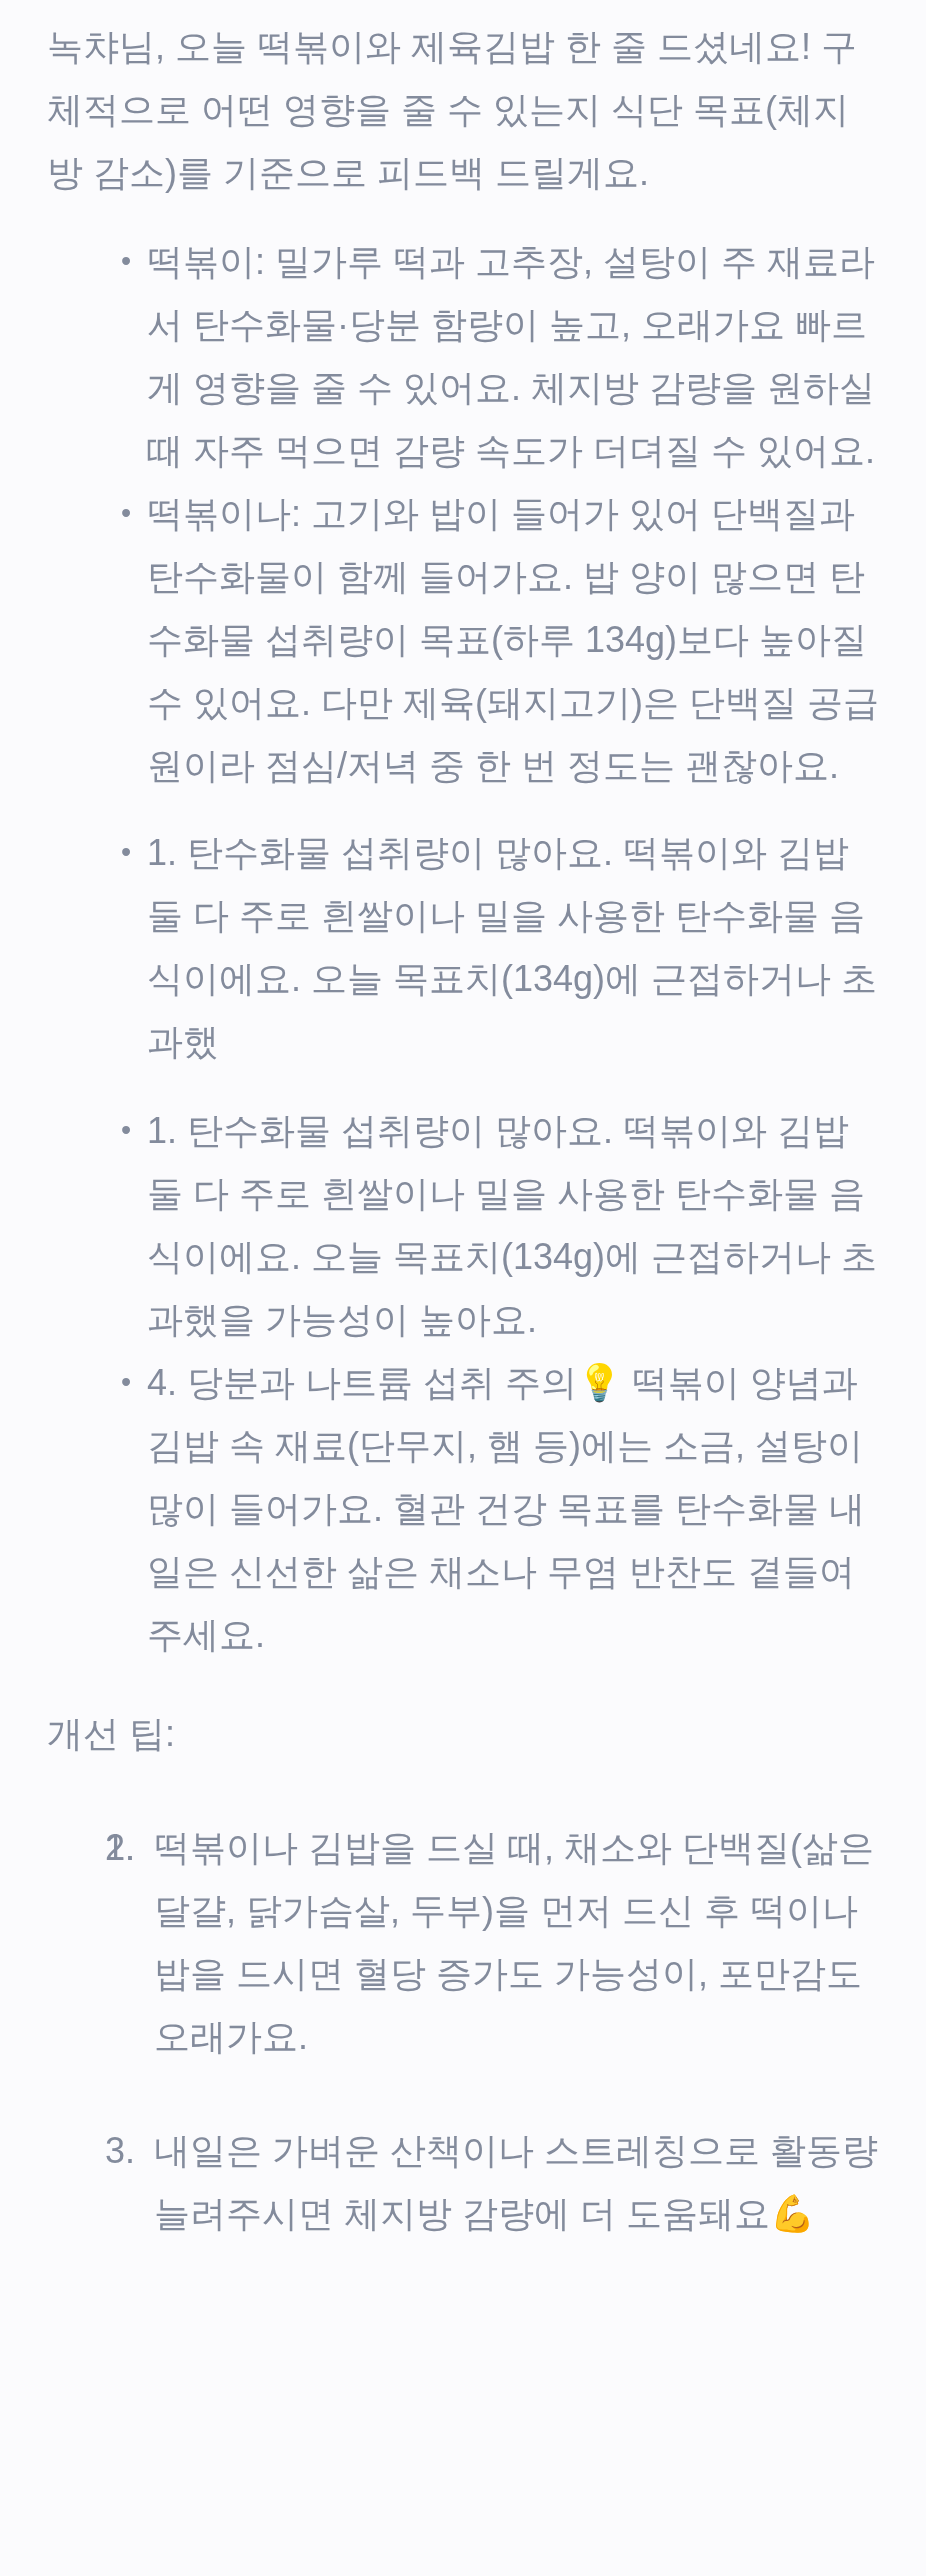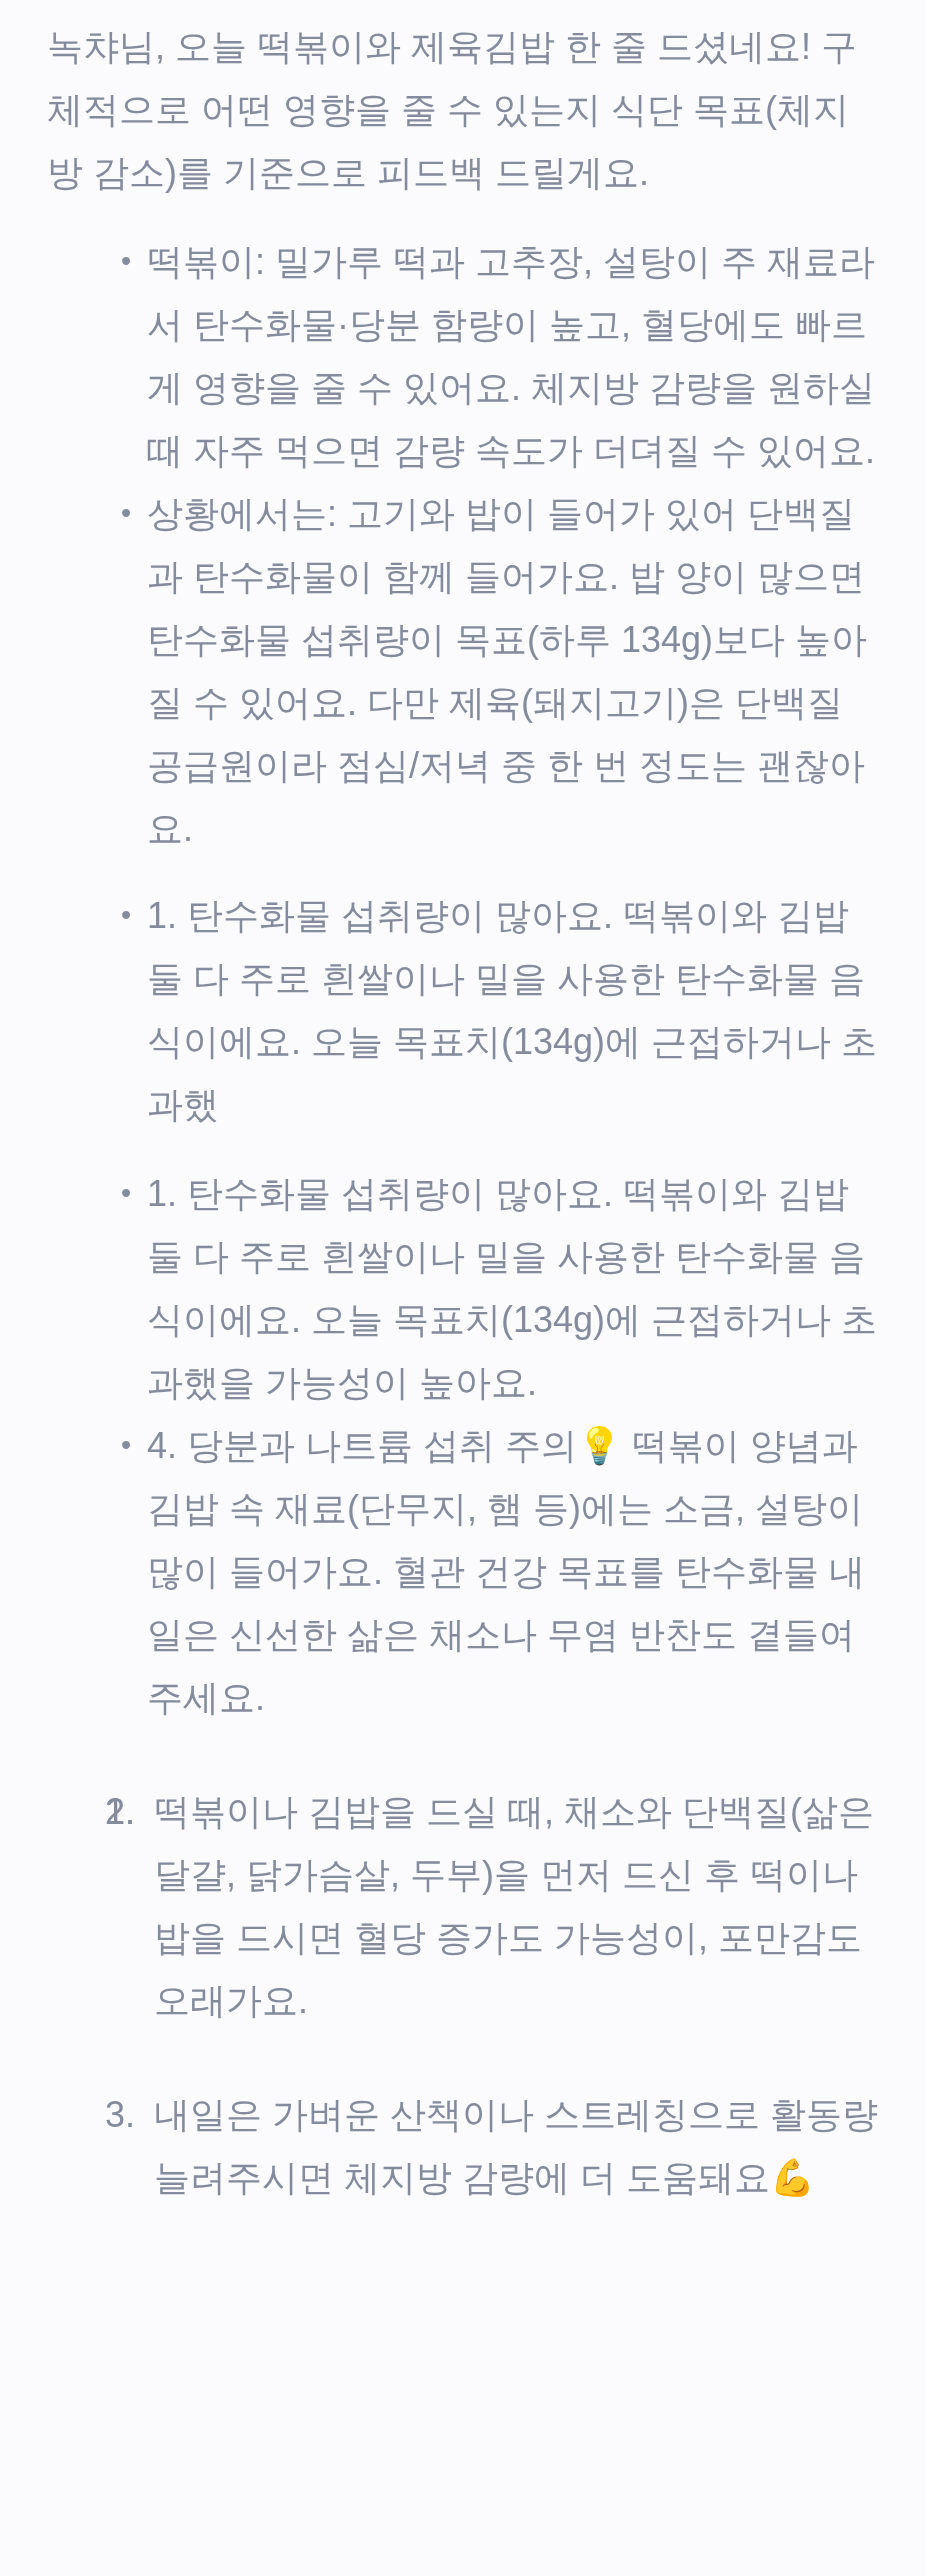--- a/index.html
+++ b/index.html
@@ -61,44 +61,45 @@
 </head>
 <body>
 
 <div class="page">
 
   <p class="intro">녹챠님, 오늘 떡볶이와 제육김밥 한 줄 드셨네요! 구체적으로 어떤 영향을 줄 수 있는지 식단 목표(체지방 감소)를 기준으로 피드백 드릴게요.</p>
 
   <ul class="blist food-list">
     <li>
       <span class="marker">•</span>
-      <strong>떡볶이:</strong><span> 밀가루 떡과 고추장, 설탕이 주 재료라서 탄수화물·당분 함량이 높고, 혈당에도 빠르게 영향을 줄 수 있어요. 체지방 감량을 원하실 때 자주 먹으면 감량 속도가 더뎌질 수 있어요.</span>
+      <strong>떡볶이:</strong><span> 밀가루 떡과 고추장, 설탕이 주 재료라서 탄수화물·당분 함량이 높고, 오래가요 빠르게 영향을 줄 수 있어요. 체지방 감량을 원하실 때 자주 먹으면 감량 속도가 더뎌질 수 있어요.</span>
     </li>
     <li>
       <span class="marker">•</span>
-      <strong>상황에서는:</strong><span> 고기와 밥이 들어가 있어 단백질과 탄수화물이 함께 들어가요. 밥 양이 많으면 탄수화물 섭취량이 목표(하루 134g)보다 높아질 수 있어요. 다만 제육(돼지고기)은 단백질 공급원이라 점심/저녁 중 한 번 정도는 괜찮아요.</span>
+      <strong>떡볶이나:</strong><span> 고기와 밥이 들어가 있어 단백질과 탄수화물이 함께 들어가요. 밥 양이 많으면 탄수화물 섭취량이 목표(하루 134g)보다 높아질 수 있어요. 다만 제육(돼지고기)은 단백질 공급원이라 점심/저녁 중 한 번 정도는 괜찮아요.</span>
     </li>
   </ul>
 
 
   <ul class="blist issues-list">
     <li class="gap-after">
       <span class="marker">•</span>
       <strong>1. 탄수화물 섭취량이 많아요.</strong><span class="emoji"></span><span> 떡볶이와 김밥 둘 다 주로 흰쌀이나 밀을 사용한 탄수화물 음식이에요. 오늘 목표치(134g)에 근접하거나 초과했</span>
     </li>
     <li>
       <span class="marker">•</span>
       <strong>1. 탄수화물 섭취량이 많아요.</strong><span class="emoji"></span><span> 떡볶이와 김밥 둘 다 주로 흰쌀이나 밀을 사용한 탄수화물 음식이에요. 오늘 목표치(134g)에 근접하거나 초과했을 가능성이 높아요.</span>
     </li>
     <li>
       <span class="marker">•</span>
       <strong>4. 당분과 나트륨 섭취 주의</strong><span class="emoji">💡</span><span> 떡볶이 양념과 김밥 속 재료(단무지, 햄 등)에는 소금, 설탕이 많이 들어가요. 혈관 건강 목표를 탄수화물 내일은 신선한 삶은 채소나 무염 반찬도 곁들여주세요.</span>
     </li>
   </ul>
 
+  <p class="tips-heading"><strong>개선 팁:</strong></p>
 
   <ol class="nlist tips-list">
     <li>
       <span class="marker">1.</span>
       <strong></strong><span class="emoji"></span>
     </li>
     <li>
       <span class="marker">2.</span>
       <span>떡볶이나 김밥을 드실 때, </span><strong>채소와 단백질(삶은 달걀, 닭가슴살, 두부)을 먼저 드신 후 떡이나 밥을 드시면 혈당 증가도 가능성이, 포만감도 오래가요.</strong><span class="emoji"></span>
     </li>

